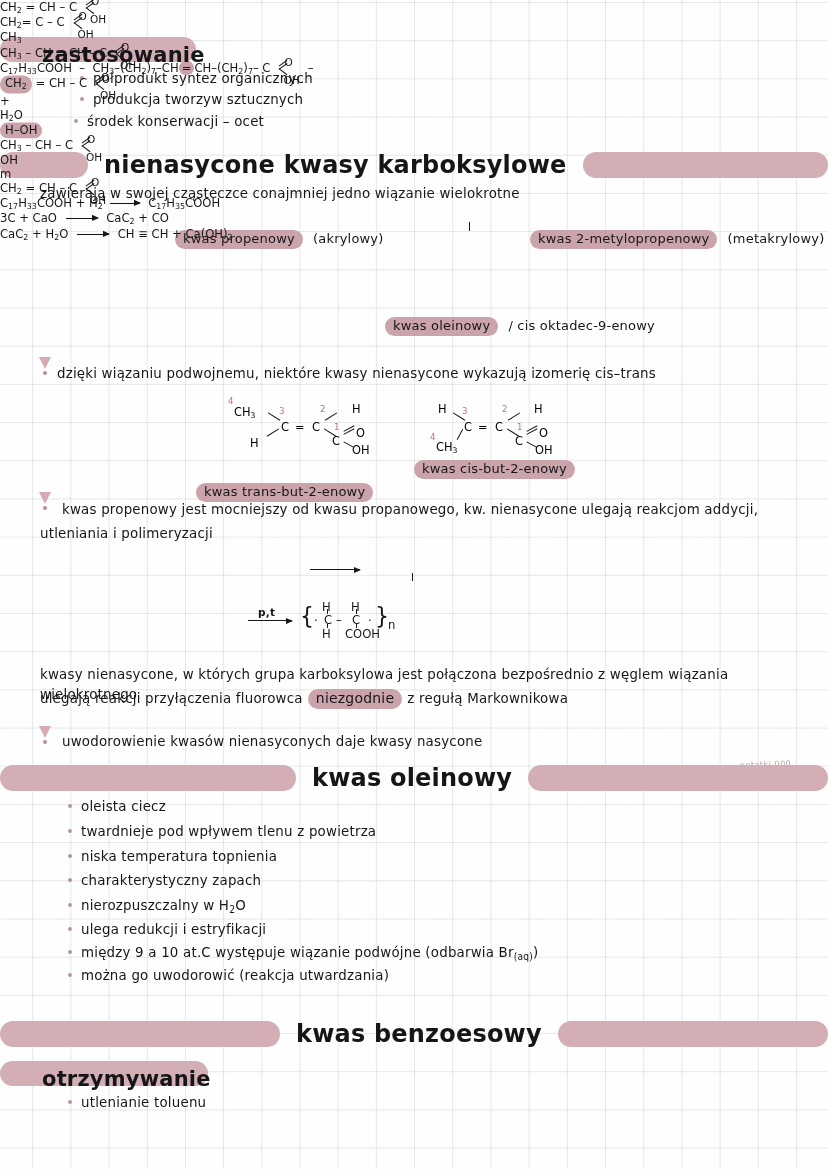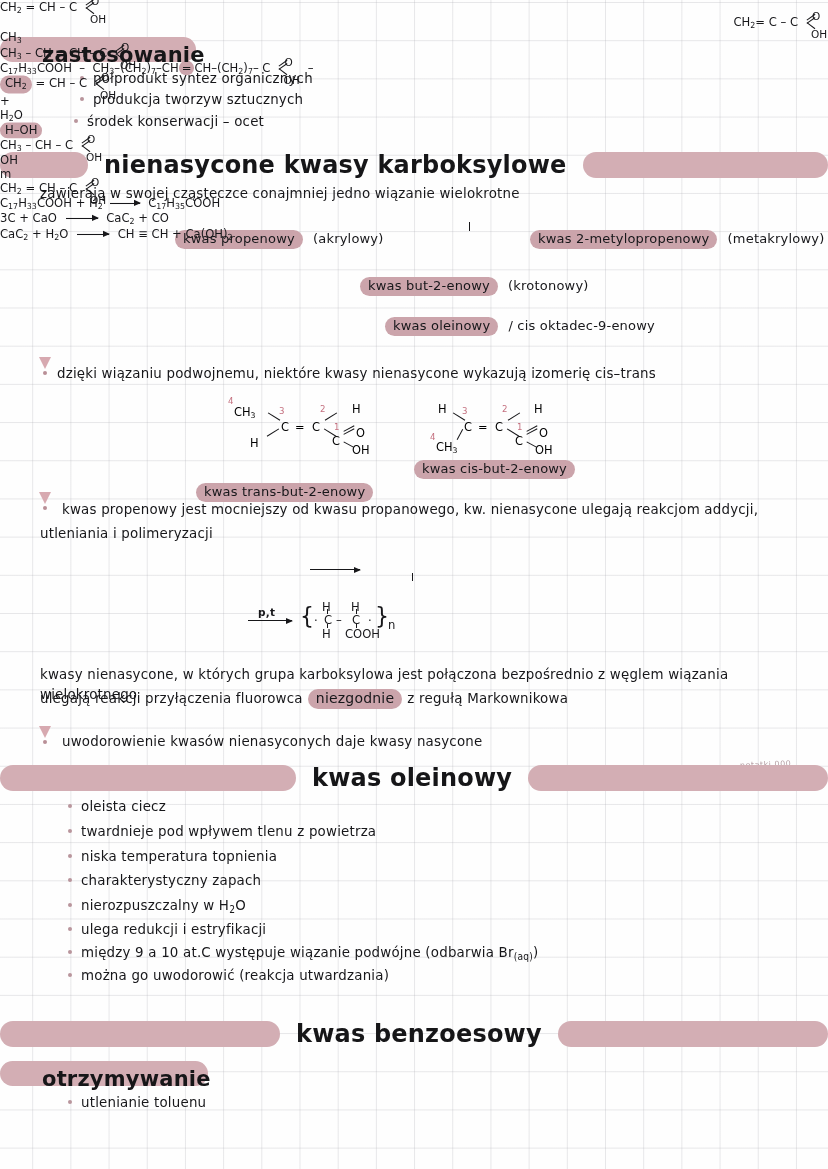--- a/index.html
+++ b/index.html
@@ -182,42 +182,38 @@
     CH<sub>2</sub> = CH – C<span class="coo"><span class="db">
           <i></i>
           <i></i>
         </span><span class="o1">O</span><span class="sg"></span><span class="o2">OH</span></span>
   </div>
   <div style="position:absolute;left:175px;top:228px;">
     <span class="hl hw" style="font-size:13px;">kwas propenowy</span>
     <span class="hw" style="font-size:13px;margin-left:5px;">(akrylowy)</span>
   </div>
 
-  <div class="chem" style="left:424px;top:231px;text-align:right;">
+  <div class="chem" style="left:424px;top:231px;">
     CH<sub>2</sub>= C – C<span class="coo"><span class="db">
           <i></i>
           <i></i>
         </span><span class="o1">O</span><span class="sg"></span><span class="o2">OH</span></span>
   </div>
   <div class="chem" style="left:460px;top:208px;">CH<sub>3</sub></div>
   <div style="position:absolute;left:469px;top:222px;width:1.2px;height:9px;background:#17171a;"></div>
   <div style="position:absolute;left:530px;top:228px;">
     <span class="hl hw" style="font-size:13px;">kwas 2-metylopropenowy</span>
     <span class="hw" style="font-size:13px;margin-left:5px;">(metakrylowy)</span>
   </div>
 
   <div class="chem" style="left:222px;top:278px;">
     CH<sub>3</sub> – CH = CH – C<span class="coo"><span class="db">
           <i></i>
           <i></i>
         </span><span class="o1">O</span><span class="sg"></span><span class="o2">OH</span></span>
-  </div>
-  <div style="position:absolute;left:360px;top:275px;">
-    <span class="hl hw" style="font-size:13px;">kwas but-2-enowy</span>
-    <span class="hw" style="font-size:13px;margin-left:5px;">(krotonowy)</span>
   </div>
 
   <div class="chem" style="left:40px;top:321px;">
     C<sub>17</sub>H<sub>33</sub>COOH &nbsp;–&nbsp; CH<sub>3</sub>–(CH<sub>2</sub>)<sub>7</sub>–CH<span class="dotmark">=</span>CH–(CH<sub>2</sub>)<sub>7</sub>– C<span class="coo"><span class="db">
           <i></i>
           <i></i>
         </span><span class="o1">O</span><span class="sg"></span><span class="o2">OH</span></span> &nbsp;–
   </div>
   <div style="position:absolute;left:385px;top:315px;">
     <span class="hl hw" style="font-size:13px;">kwas oleinowy</span>

